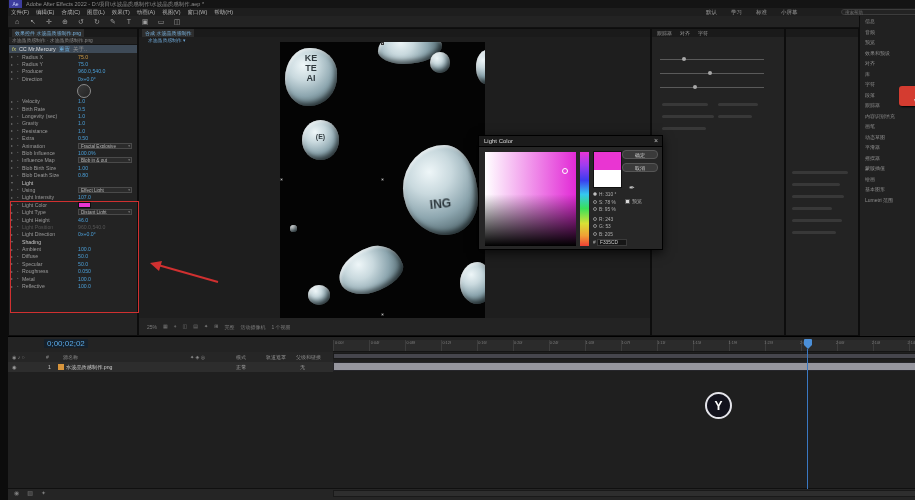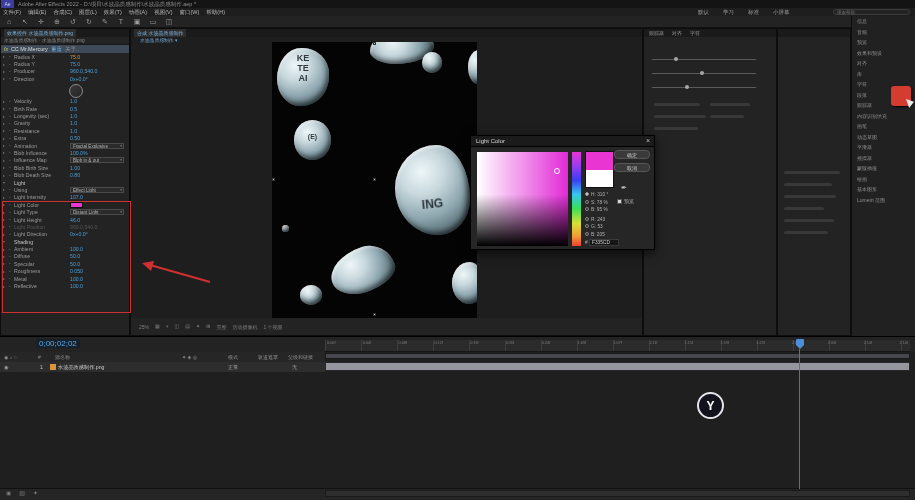--- a/index.html
+++ b/index.html
@@ -1,18 +1,18 @@
 <!DOCTYPE html>
 <html><head>
 <meta charset="utf-8">
 <style>
   *{margin:0;padding:0;box-sizing:border-box;}
   html,body{width:915px;height:500px;overflow:hidden;background:#0c0c0c;}
   body{font-family:"Liberation Sans","DejaVu Sans",sans-serif;color:#9a9a9a;}
-  .app{position:relative;width:845px;height:500px;background:#1d1d1d;}
+  .app{position:relative;width:845px;height:500px;background:#1d1d1d;margin-left:8px;}
   .abs{position:absolute;}
   
   .titlebar{left:0;top:0;width:915px;height:8px;background:#141414;font-size:5.5px;line-height:8px;color:#8d8d8d;white-space:nowrap;overflow:hidden;}
   .ae-icon{left:1px;top:0;width:13px;height:8px;background:#3d3d9e;color:#cdd6ff;font-size:5px;text-align:center;line-height:8px;}
   .title-text{left:18px;top:0;}
   .menubar{left:0;top:8px;width:640px;height:8px;background:#1e1e1e;display:flex;gap:7px;padding-left:3px;font-size:5.5px;line-height:8px;color:#b5b5b5;white-space:nowrap;}
   .workspace{left:640px;top:8px;width:275px;height:8px;background:#1e1e1e;display:flex;gap:14px;font-size:5.5px;line-height:8px;color:#9a9a9a;}
   .search-pill{left:833px;top:9px;width:77px;height:6px;border:1px solid #3c3c3c;border-radius:3px;font-size:4.5px;line-height:5px;color:#6f6f6f;padding-left:3px;background:#232323;}
   .toolbar{left:0;top:16px;width:915px;height:12px;background:#232323;border-bottom:1px solid #111;display:flex;gap:6px;align-items:center;padding-left:4px;font-size:7px;color:#9f9f9f;}
   .toolbar .tool{width:10px;text-align:center;}

